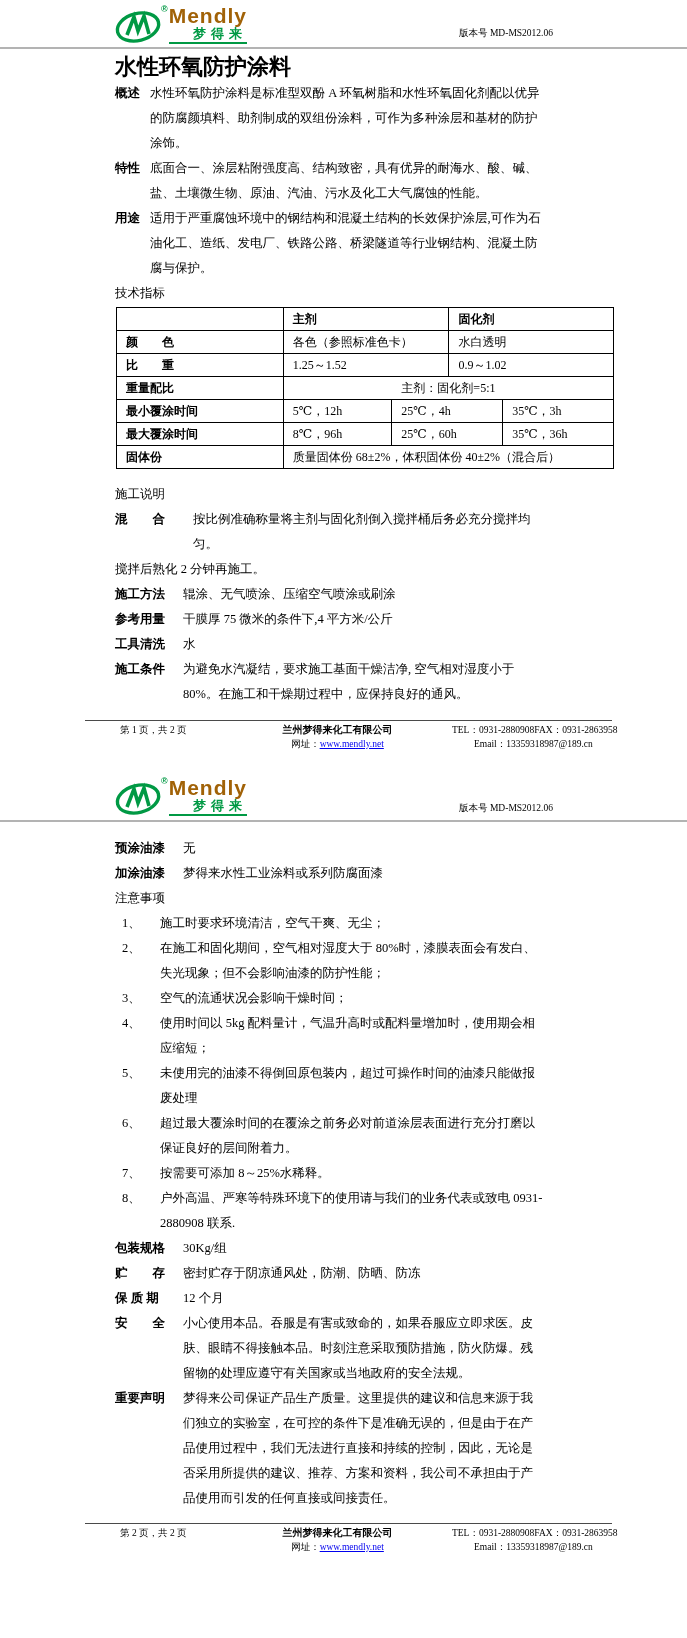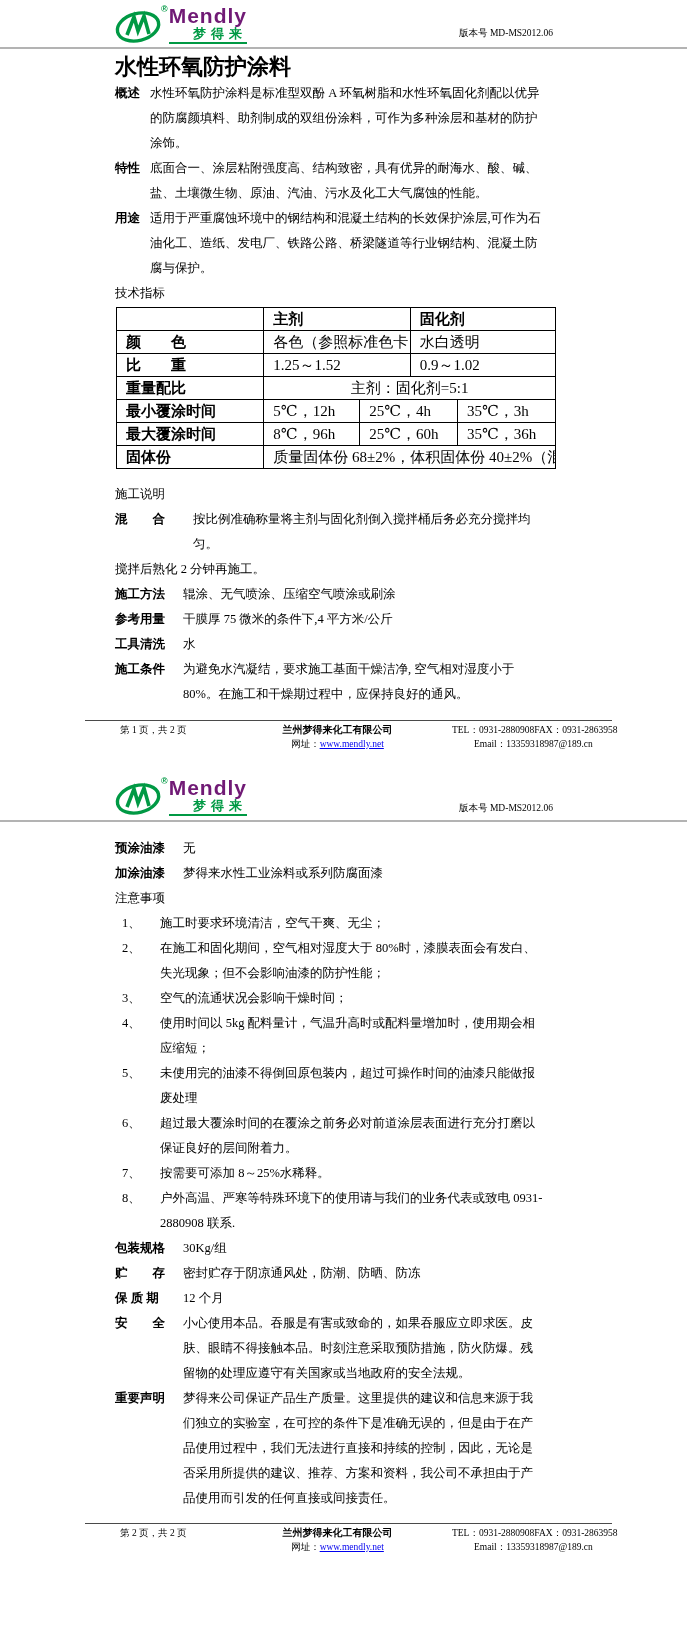--- a/index.html
+++ b/index.html
@@ -14,40 +14,40 @@
   .page2{height:884px;}
 
   
   .hdr{position:relative;height:47px;border-bottom:2px solid #b3b3b3;}
   .page2 .hdr{height:66px;}
   .logo{position:absolute;left:113px;top:5px;display:flex;align-items:flex-start;}
   .page2 .logo{top:23px;}
   .emblem{display:block;}
   .reg{color:#009944;font-size:9px;font-weight:bold;margin:-1px 1px 0 -4px;font-family:"Liberation Sans",sans-serif;}
   .wordmark{display:inline-block;margin-top:1px;}
-  .wm-en{color:#701a75;font-weight:bold;font-size:21px;line-height:20px;letter-spacing:1px;font-family:"Liberation Sans",sans-serif;text-align:center;}
+  .wm-en{color:#a16207;font-weight:bold;font-size:21px;line-height:20px;letter-spacing:1px;font-family:"Liberation Sans",sans-serif;text-align:center;}
   .wm-cn{color:#009944;font-weight:bold;font-size:13px;line-height:15px;letter-spacing:5px;text-align:right;border-bottom:2px solid #009944;padding-bottom:1px;font-family:"Liberation Sans",sans-serif;}
   .version{position:absolute;right:134px;font-size:9.5px;line-height:12px;margin-left:16px;}
   .page1 .version{top:27px;}
   .page2 .version{top:48px;}
 
   
   .content{margin:0 142px 0 115px;font-size:12.5px;line-height:25px;}
   .doc-title{font-family:"Liberation Sans","DejaVu Sans",sans-serif;font-weight:bold;font-size:22px;line-height:28px;margin:4px 0 0 0;}
   .hang{display:flex;align-items:flex-start;}
   .lbl{font-weight:bold;flex:0 0 35px;white-space:nowrap;}
   .lbl4{flex-basis:68px;}
   .lblmix{flex-basis:78px;}
   .txt{flex:1;}
   .fullline{}
   .sec-heading{font-weight:normal;}
   .sp4{margin-top:4px;}
 
   
-  table.tech{border-collapse:collapse;table-layout:fixed;width:440px;margin:1px 0 13px 1px;font-size:15px;}
+  table.tech{border-collapse:collapse;table-layout:fixed;width:498px;margin:1px 0 13px 1px;font-size:12px;}
   table.tech td{border:1px solid #000;height:22px;padding:0 2px 0 9px;line-height:15px;vertical-align:middle;overflow:hidden;white-space:nowrap;}
   table.tech td.rowlbl{font-weight:bold;}
   table.tech td.hcell{font-weight:bold;}
   table.tech td.center{text-align:center;padding-left:2px;}
 
   
   .note{display:flex;align-items:flex-start;}
   .note .num{flex:0 0 45px;padding-left:7px;box-sizing:border-box;}
   .note .ntext{flex:1;}
 

